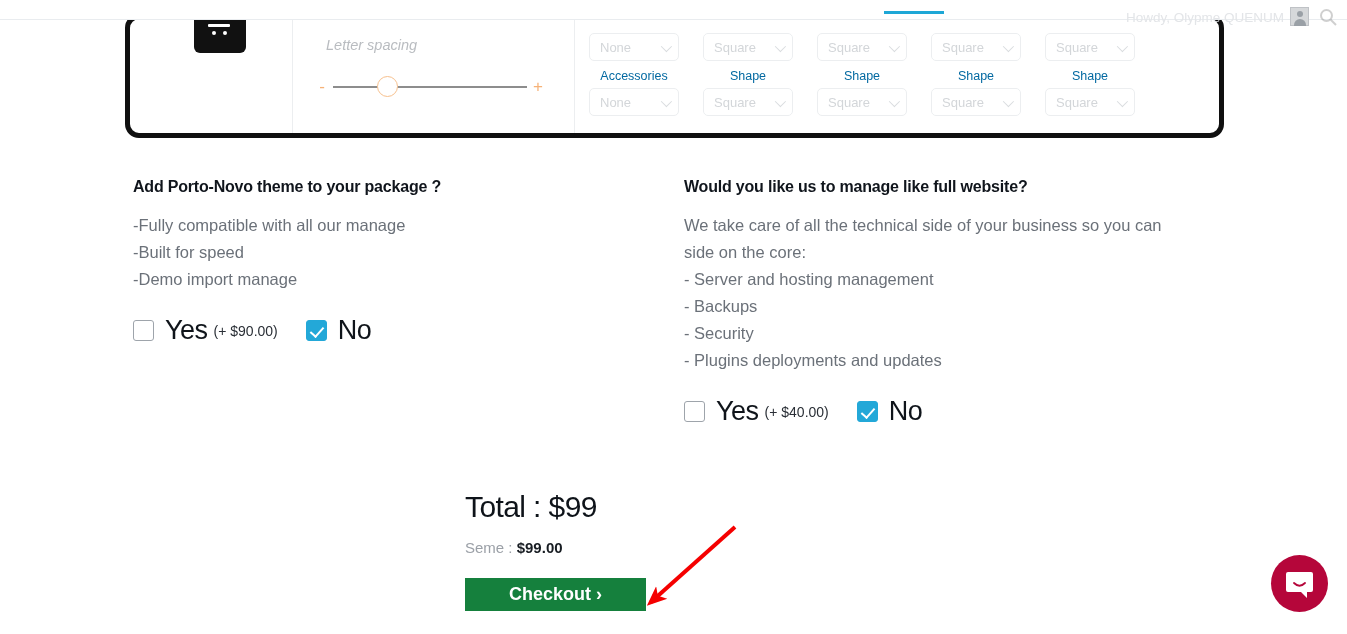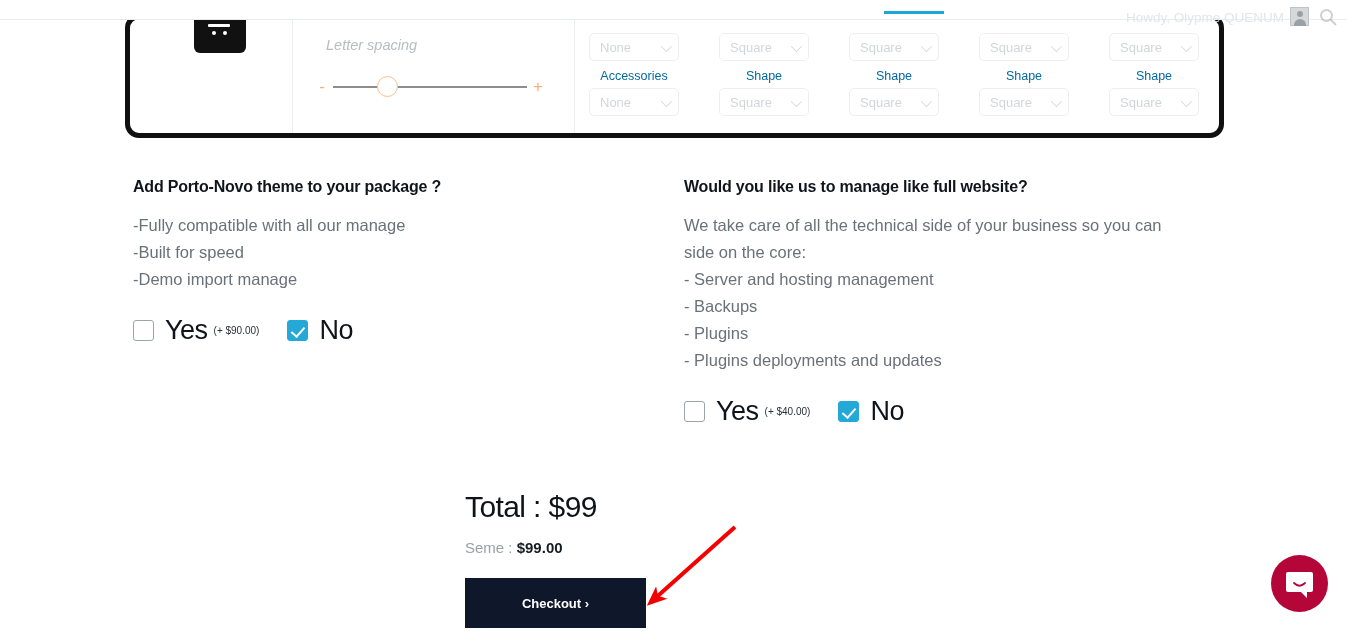--- a/index.html
+++ b/index.html
@@ -71,21 +71,21 @@
   }
   .slider-row { position: absolute; left: 22px; top: 58px; display: flex; align-items: center; width: 230px; }
   .sl-minus, .sl-plus { color: #f6b278; font-size: 17px; width: 14px; text-align: center; }
   .sl-track { flex: 1; height: 2px; background: #8d8d8d; position: relative; margin: 0 4px; }
   .sl-knob {
     position: absolute; left: 44px; top: -10px; width: 21px; height: 21px;
     border-radius: 50%; border: 1.5px solid #f7c08d; background: #fff;
   }
 
   .col-fields { flex: 1; position: relative; }
-  .field-grid { position: absolute; left: 14px; top: 0; display: flex; gap: 16px; }
+  .field-grid { position: absolute; left: 14px; top: 0; display: flex; gap: 0; }
   .field-col { width: 114px; position: relative; }
   .sel {
     width: 90px; height: 28px; border: 1px solid #eceef0; border-radius: 5px;
     background: #fff; position: relative;
   }
   .sel .val {
     position: absolute; left: 10px; top: 6px; font-size: 13px; color: #d3d6d9; white-space: nowrap;
   }
   .sel .chev {
     position: absolute; right: 9px; top: 10px; width: 8px; height: 8px;
@@ -104,31 +104,31 @@
   .cbox {
     width: 21px; height: 21px; border: 1.6px solid #9ea4ab; border-radius: 3px;
     background: #fff; flex: none; position: relative;
   }
   .cbox.checked { background: #23a8d8; border-color: #23a8d8; }
   .cbox.checked::after {
     content: ""; position: absolute; left: 6px; top: 2.5px; width: 6px; height: 11px;
     border-right: 2.4px solid #fff; border-bottom: 2.4px solid #fff; transform: rotate(42deg);
   }
   .ch-lbl { font-size: 27px; color: #0f141a; margin-left: 11px; letter-spacing: -.5px; }
-  .ch-price { font-size: 10px; color: #2a2f36; margin-left: 6px; }
+  .ch-price { font-size: 14px; color: #2a2f36; margin-left: 6px; }
   .gap-no { margin-left: 28px; }
 
   
   .totals { position: absolute; left: 465px; top: 490px; }
   .total-line { font-size: 30px; color: #0e1319; letter-spacing: -.6px; }
   .sub-line { font-size: 15px; color: #9ba0a7; margin-top: 15px; }
   .sub-line b { color: #171c22; font-weight: bold; }
   .checkout {
-    margin-top: 22px; width: 181px; height: 50px; background: #0f172a;
-    color: #fff; font-size: 13px; font-weight: bold; border: none;
+    margin-top: 22px; width: 181px; height: 33px; background: #15803d;
+    color: #fff; font-size: 18px; font-weight: bold; border: none;
     display: flex; align-items: center; justify-content: center; cursor: pointer;
   }
 
   
   .arrow { position: absolute; left: 0; top: 0; width: 1347px; height: 634px; z-index: 60; pointer-events: none; }
 
   
   .intercom {
     position: absolute; left: 1271px; top: 555px; width: 57px; height: 57px;
     border-radius: 50%; background: #b5063a; z-index: 70; cursor: pointer;
@@ -262,21 +262,21 @@
       <span class="ch-lbl">No</span>
     </div>
   </div>
 
   <div class="col-right">
     <div class="q-title">Would you like us to manage like full website?</div>
     <div class="q-line">We take care of all the technical side of your business so you can</div>
     <div class="q-line">side on the core:</div>
     <div class="q-line">- Server and hosting management</div>
     <div class="q-line">- Backups</div>
-    <div class="q-line">- Plugins</div>
+    <div class="q-line">- Security</div>
     <div class="q-line">- Plugins deployments and updates</div>
     <div class="choice">
       <span class="cbox"></span>
       <span class="ch-lbl">Yes</span>
       <span class="ch-price">(+ $40.00)</span>
       <span class="cbox checked gap-no"></span>
       <span class="ch-lbl">No</span>
     </div>
   </div>
 

